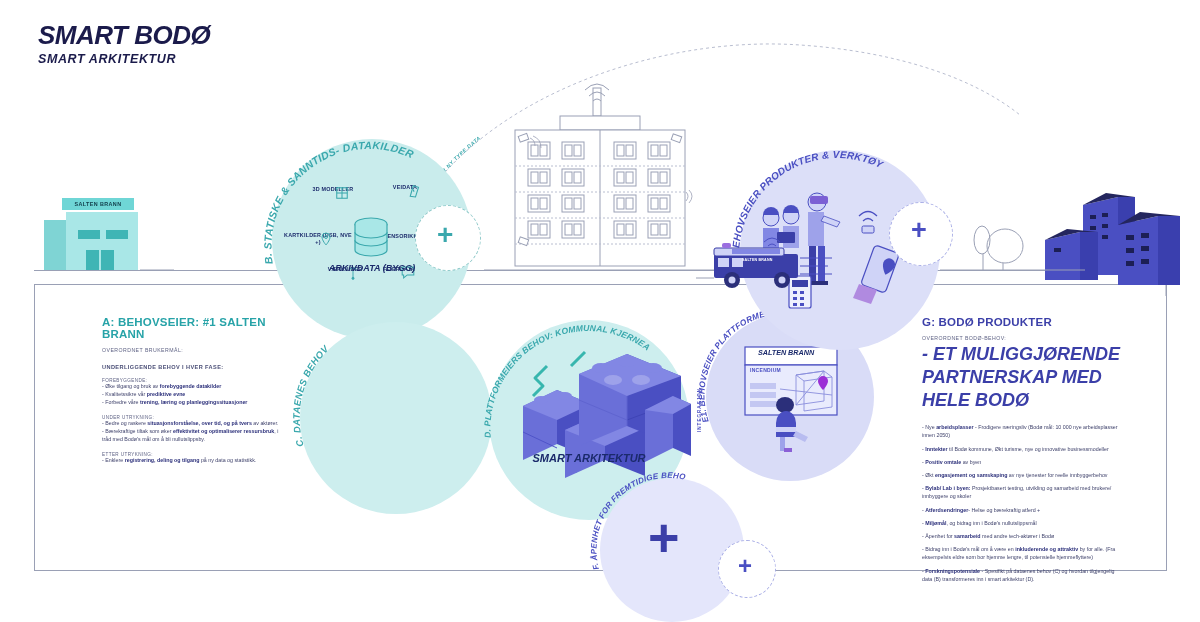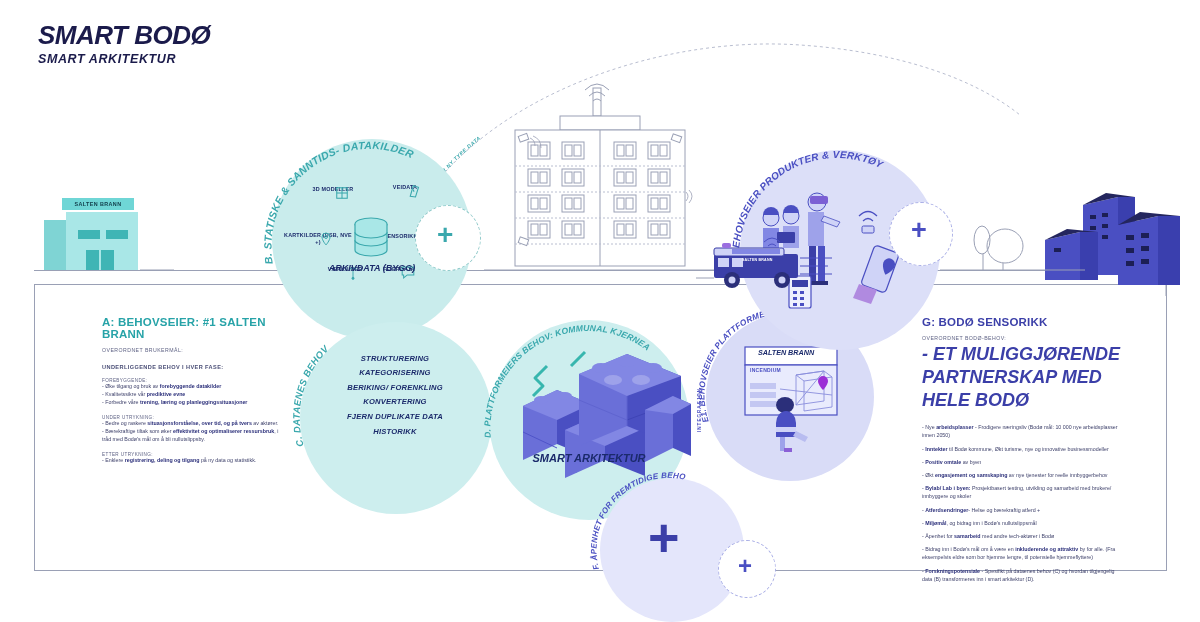--- a/index.html
+++ b/index.html
@@ -298,28 +298,20 @@
   <div class="dashcirc" style="left:415px;top:205px;width:64px;height:64px;"></div>
   <div class="plus" style="left:437px;top:221px;font-size:28px;color:#3aa8ad;">+</div>
 
   <div class="circ c-teal2" style="left:300px;top:322px;width:192px;height:192px;"></div>
   <svg width="230" height="230" style="left:281px;top:303px;">
     <path id="arcC" d="M24 146 A 94 94 0 0 1 118 21" fill="none" stroke="none"></path>
     <text class="arcT" font-size="9.5" letter-spacing="0.3">
       <textPath href="#arcC" startOffset="2%">C. DATAENES BEHOV</textPath>
     </text>
   </svg>
-  <div class="clist" style="left:300px;top:348px;">
-    <div>STRUKTURERING</div>
-    <div>KATEGORISERING</div>
-    <div>BERIKING/ FORENKLING</div>
-    <div>KONVERTERING</div>
-    <div>FJERN DUPLIKATE DATA</div>
-    <div>HISTORIKK</div>
-  </div>
 
   <div class="circ c-teal2" style="left:489px;top:320px;width:200px;height:200px;"></div>
   <svg width="240" height="240" style="left:469px;top:300px;">
     <path id="arcD" d="M22 140 A 98 98 0 0 1 180 52" fill="none" stroke="none"></path>
     <text class="arcT" font-size="8.6" letter-spacing="0.1">
       <textPath href="#arcD" startOffset="1%">D. PLATTFORMEIERS BEHOV: KOMMUNAL KJERNEARKITEKTUR</textPath>
     </text>
   </svg>
 
   <svg width="210" height="150" style="left:495px;top:338px;">
@@ -514,21 +506,21 @@
 
     <div class="phase">UNDER UTRYKNING:</div>
     <div class="li">- Bedre og raskere <b>situasjonsforståelse, over tid, og på tvers</b> av aktører.</div>
     <div class="li">- Bærekraftige tiltak som øker <b>effektivitet og optimaliserer ressursbruk</b>, i tråd med Bodø's mål om å bli nullutslippsby.</div>
 
     <div class="phase">ETTER UTRYKNING:</div>
     <div class="li">- Enklere <b>registrering, deling og tilgang</b> på ny data og statistikk.</div>
   </div>
 
   <div style="position:absolute;left:922px;top:316px;width:200px;">
-    <div class="h-title navy">G: BODØ SENSORIKK</div>
+    <div class="h-title navy">G: BODØ PRODUKTER</div>
     <div class="kicker">OVERORDNET BODØ-BEHOV:</div>
     <div class="lead navy">- ET MULIGGJØRENDE PARTNERSKAP MED HELE BODØ</div>
     <div style="height:6px"></div>
     <div class="li-sp">- Nye <b>arbeidsplasser</b> - Frodigere næringsliv (Bodø mål: 10 000 nye arbeidsplasser innen 2050)</div>
     <div class="li-sp">- <b>Inntekter</b> til Bodø kommune, Økt turisme, nye og innovative businessmodeller</div>
     <div class="li-sp">- <b>Positiv omtale</b> av byen</div>
     <div class="li-sp">- Økt <b>engasjement og samskaping</b> av nye tjenester for reelle innbyggerbehov</div>
     <div class="li-sp">- <b>Bylab/ Lab i byen:</b> Prosjektbasert testing, utvikling og samarbeid med brukere/ innbyggere og skoler</div>
     <div class="li-sp">- <b>Atferdsendringer</b>- Helse og bærekraftig atferd +</div>
     <div class="li-sp">- <b>Miljømål</b>, og bidrag inn i Bodø's nullutslippsmål</div>

